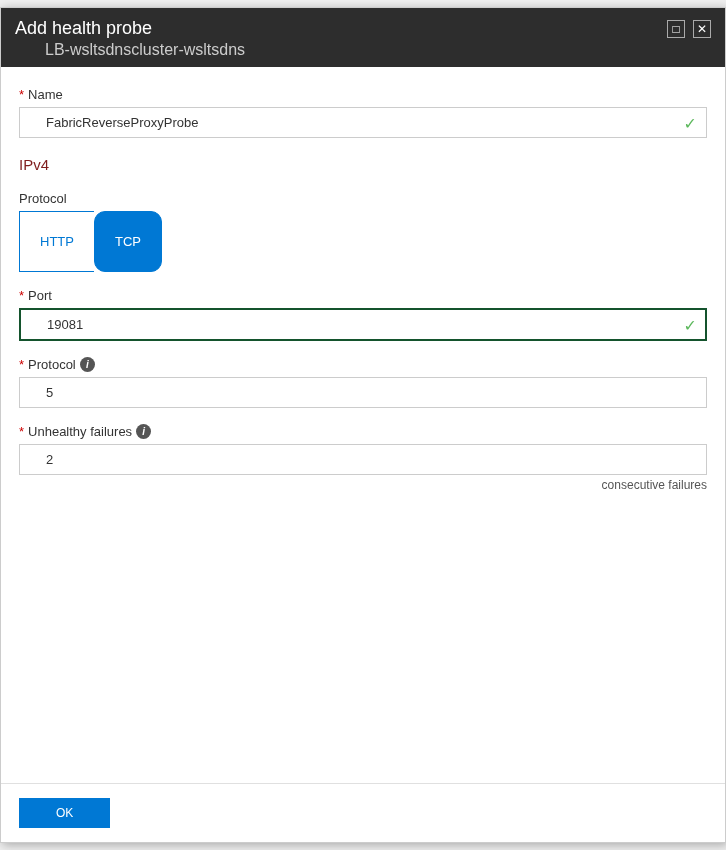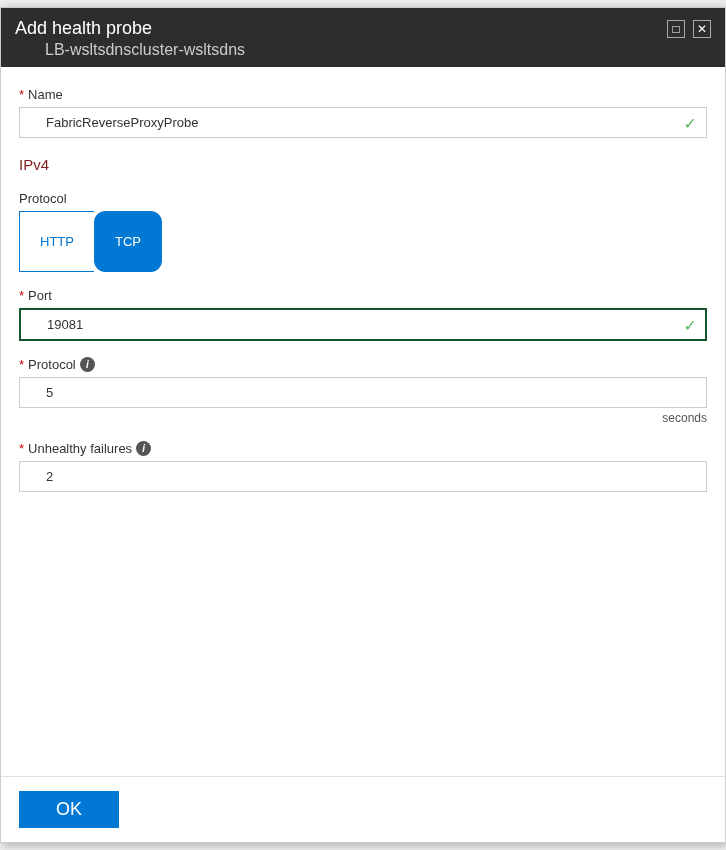--- a/index.html
+++ b/index.html
@@ -182,21 +182,21 @@
       color: #555555;
       text-align: right;
       margin-top: 3px;
     }
 
     .ok-button {
       background: #0078d4;
       color: #ffffff;
       border: none;
       padding: 8px 37px;
-      font-size: 18px;
+      font-size: 12px;
       cursor: pointer;
       min-width: 80px;
     }
   </style>
 </head>
 <body>
 
 <div class="dialog">
 
   <div class="title-bar">
@@ -254,32 +254,32 @@
 
     <div class="field-group">
       <div class="field-label">
         <span class="required-star">*</span>
         <span>Protocol</span>
         <span class="info-icon">i</span>
       </div>
       <div class="input-wrapper">
         <input type="text" class="text-input" value="5" style="">
       </div>
-      <div class="hint-text">seconds</div>
     </div>
 
     <div class="field-group">
       <div class="field-label">
         <span class="required-star">*</span>
         <span>Unhealthy failures</span>
         <span class="info-icon">i</span>
       </div>
       <div class="input-wrapper">
         <input type="text" class="text-input" value="2" style="">
       </div>
+      <div class="hint-text">consecutive failures</div>
     </div>
 
   </div>
 
   <div class="footer">
     <button class="ok-button">OK</button>
   </div>
 
 </div>
 

